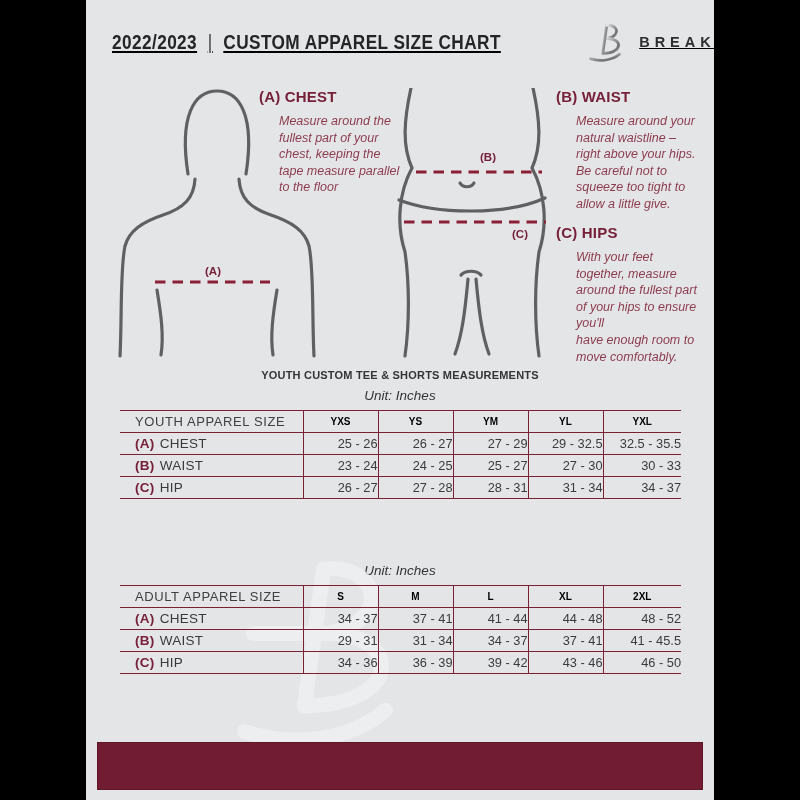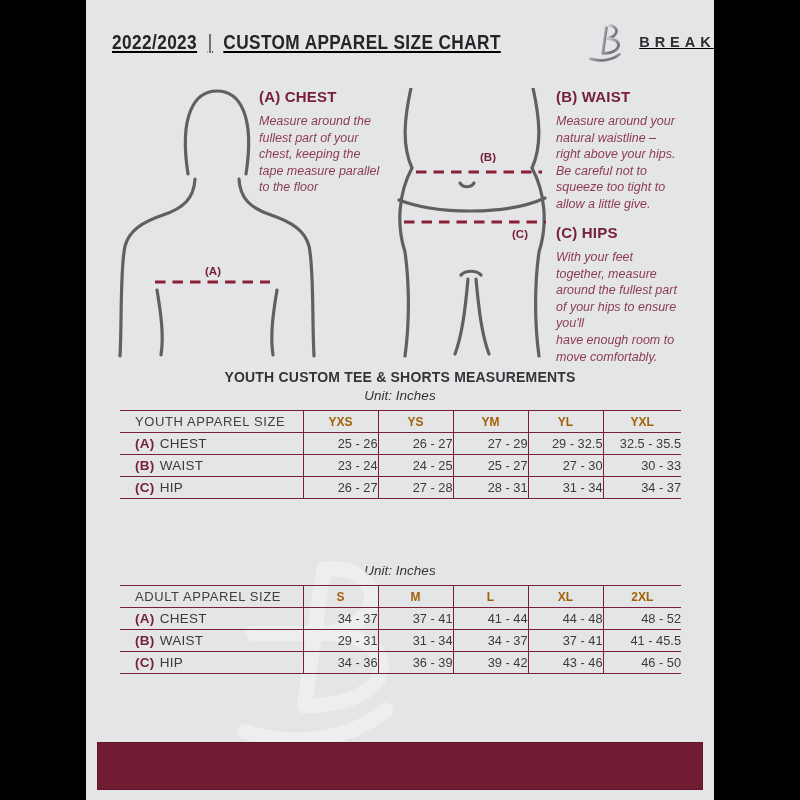--- a/index.html
+++ b/index.html
@@ -32,37 +32,37 @@
   .fig{position:absolute;}
   .fig svg{display:block;width:100%;height:100%;}
   .fig path{fill:none;stroke:var(--figure-gray);stroke-width:3.2;stroke-linecap:round;}
   .fig .dash{stroke:var(--maroon-line);stroke-width:3.1;stroke-dasharray:10.5 7;stroke-linecap:butt;}
   .fig text{font-family:"Liberation Sans",sans-serif;font-weight:bold;font-size:11.5px;fill:var(--maroon-dark);}
   .fig1{left:30px;top:84px;width:200px;height:276px;}
   .fig2{left:310px;top:88px;width:152px;height:272px;}
 
   .note{position:absolute;width:162px;}
   .note h3{font-size:15px;font-weight:bold;color:var(--maroon-dark);letter-spacing:0.2px;margin-bottom:8px;}
-  .note p{font-size:12.5px;line-height:16.6px;font-style:italic;color:var(--maroon-body);white-space:pre-line;}
+  .note p{font-size:12.5px;line-height:16.6px;font-style:italic;color:var(--maroon-body);white-space:pre-line;margin-left:20px;}
   .note-chest{left:173px;top:88px;}
   .note-waist{left:470px;top:88px;}
   .note-hips{left:470px;top:224px;}
 
   
-  .tbl-title{position:absolute;left:0;right:0;text-align:center;font-weight:bold;font-size:14px;letter-spacing:0.2px;color:#333436;}
+  .tbl-title{position:absolute;left:0;right:0;text-align:center;font-weight:bold;font-size:11px;letter-spacing:0.2px;color:#333436;}
   .tbl-unit{position:absolute;left:0;right:0;text-align:center;font-style:italic;font-size:13.5px;color:#333436;}
   .yt-title{top:369px;} .yt-unit{top:388px;}
   .ad-title{top:544px;} .ad-unit{top:563px;}
   table{position:absolute;left:34px;width:561px;border-collapse:collapse;table-layout:fixed;background:transparent;z-index:2;}
   .yt-table{top:410px;} .ad-table{top:585px;}
   col.c0{width:183px;} col.cv{width:75px;} col.cl{width:78px;}
   th,td{height:22px;border-top:1.6px solid var(--maroon-border);border-bottom:1.6px solid var(--maroon-border);vertical-align:middle;}
   th+th,td+td{border-left:1.6px solid var(--maroon-border);}
   th.size-name{font-weight:normal;font-size:13px;letter-spacing:0.6px;color:#404042;text-align:left;padding-left:15px;}
-  th.size-col{font-weight:bold;font-size:12px;color:#a16207;}
+  th.size-col{font-weight:bold;font-size:10px;color:#000000;}
   td.row-label{font-size:13.5px;color:var(--text-dark);text-align:left;padding-left:15px;letter-spacing:0.3px;white-space:nowrap;}
   td.row-label b{color:var(--maroon-dark);font-weight:bold;margin-right:5px;}
   td.val{font-size:12.8px;color:#3b3b3d;text-align:right;white-space:nowrap;}
 
   
   .watermark{position:absolute;left:64px;top:548px;width:360px;height:205px;z-index:1;opacity:0.85;}
   .watermark svg{width:100%;height:100%;display:block;}
   .watermark path{fill:none;stroke:var(--watermark);stroke-width:7;stroke-linecap:round;}
   .footer-bar{position:absolute;left:11px;top:742px;width:606px;height:48px;background:var(--maroon-bar);border:1px solid #5e1628;z-index:3;}
 </style>

